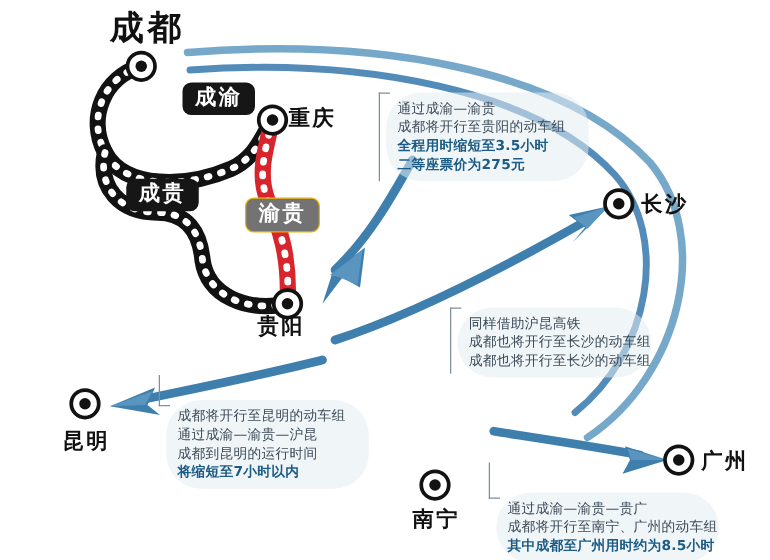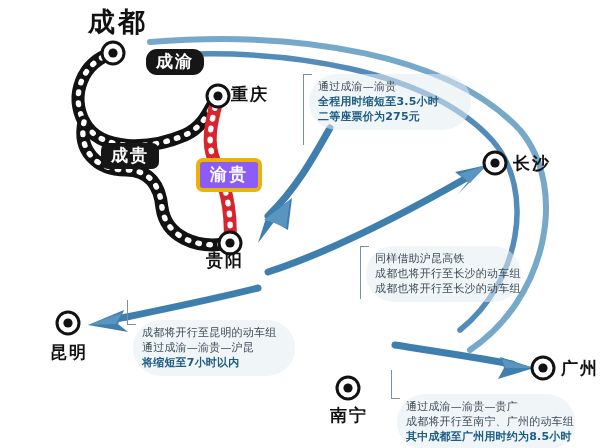--- a/index.html
+++ b/index.html
@@ -28,21 +28,21 @@
     color:#ffffff;
     font-weight:bold;
     font-size:17px;
     letter-spacing:2px;
     padding:4px 10px 5px 10px;
     border-radius:7px;
     white-space:nowrap;
     line-height:1;
   }
   .tag-black{background:#161616;}
-  .tag-red{background:#8b5cf6;border:4px solid #eab308;}
+  .tag-red{background:#737373;border:1px solid #eab308;}
 
   .note{
     position:absolute;
     background:rgba(228,236,242,0.55);
     padding:5px 7px 6px 9px;
     box-sizing:border-box;
     border-radius:28px;
   }
   .note .ln{
     font-size:11px;
@@ -153,42 +153,44 @@
       <div class="city-label city-big" style="left: 88px; top: 4px;">成都</div>
       <div class="city-label city-mid" style="left: 231px; top: 83px;">重庆</div>
       <div class="city-label city-mid" style="left: 206px; top: 249px;">贵阳</div>
       <div class="city-label city-mid" style="left: 513px; top: 152px;">长沙</div>
       <div class="city-label city-mid" style="left: 50px; top: 341px;">昆明</div>
       <div class="city-label city-mid" style="left: 330px; top: 404px;">南宁</div>
       <div class="city-label city-mid" style="left: 561px; top: 357px;">广州</div>
     </div>
 
   <div id="rail-tags">
-      <div class="line-tag tag-black" style="left: 146px; top: 49px; border-radius: 11px;">成渝</div>
+      <div class="line-tag tag-black" style="left: 146px; top: 66px;">成渝</div>
       <div class="line-tag tag-black" style="left: 101px; top: 143px;">成贵</div>
       <div class="line-tag tag-red" style="left: 196px; top: 158px;">渝贵</div>
     </div>
 
   <div id="notes">
       <div class="bracket" style="left: 303px; top: 74px; width: 8px; height: 70px;"></div>
       <div class="note" style="left: 309px; top: 74px; width: 162px;">
         <div class="ln">通过成渝—渝贵</div>
+        <div class="ln">成都将开行至贵阳的动车组</div>
         <div class="ln em">全程用时缩短至3.5小时</div>
         <div class="ln em">二等座票价为275元</div>
       </div>
       <div class="bracket" style="left: 360px; top: 246px; width: 8px; height: 52px;"></div>
       <div class="note" style="left: 366px; top: 246px; width: 155px;">
         <div class="ln">同样借助沪昆高铁</div>
         <div class="ln">成都也将开行至长沙的动车组</div>
         <div class="ln">成都也将开行至长沙的动车组</div>
       </div>
       <div class="bracket nb" style="left: 127px; top: 300px; width: 8px; height: 24px;"></div>
       <div class="note" style="left: 133px; top: 320px; width: 162px;">
         <div class="ln">成都将开行至昆明的动车组</div>
         <div class="ln">通过成渝—渝贵—沪昆</div>
+        <div class="ln">成都到昆明的运行时间</div>
         <div class="ln em">将缩短至7小时以内</div>
       </div>
       <div class="bracket nb" style="left: 391px; top: 370px; width: 8px; height: 28px;"></div>
       <div class="note" style="left: 397px; top: 394px; width: 178px;">
         <div class="ln">通过成渝—渝贵—贵广</div>
         <div class="ln">成都将开行至南宁、广州的动车组</div>
         <div class="ln em">其中成都至广州用时约为8.5小时</div>
       </div>
     </div>
 

